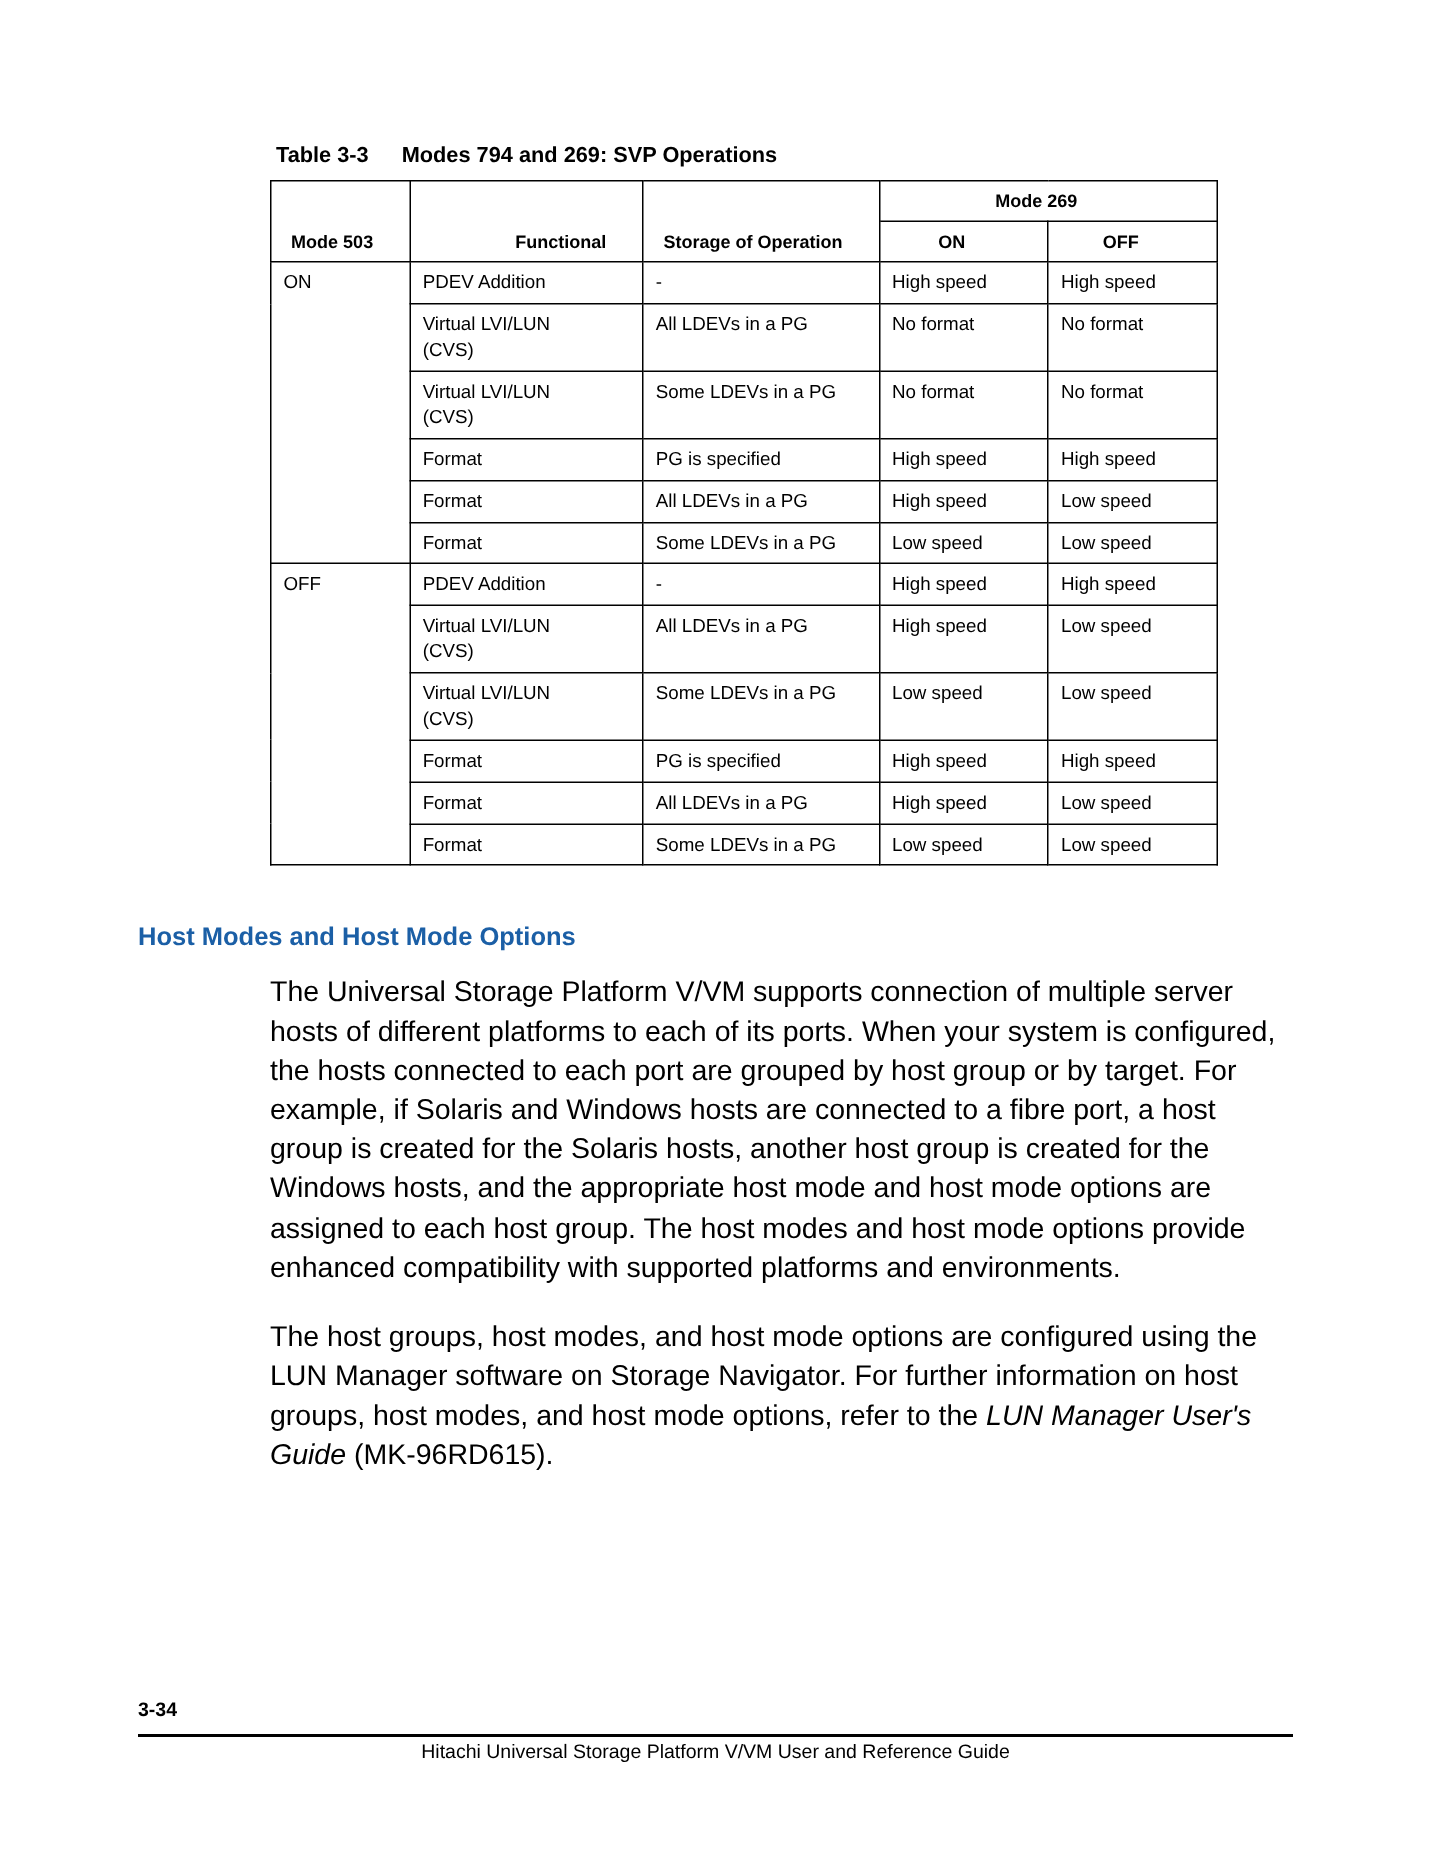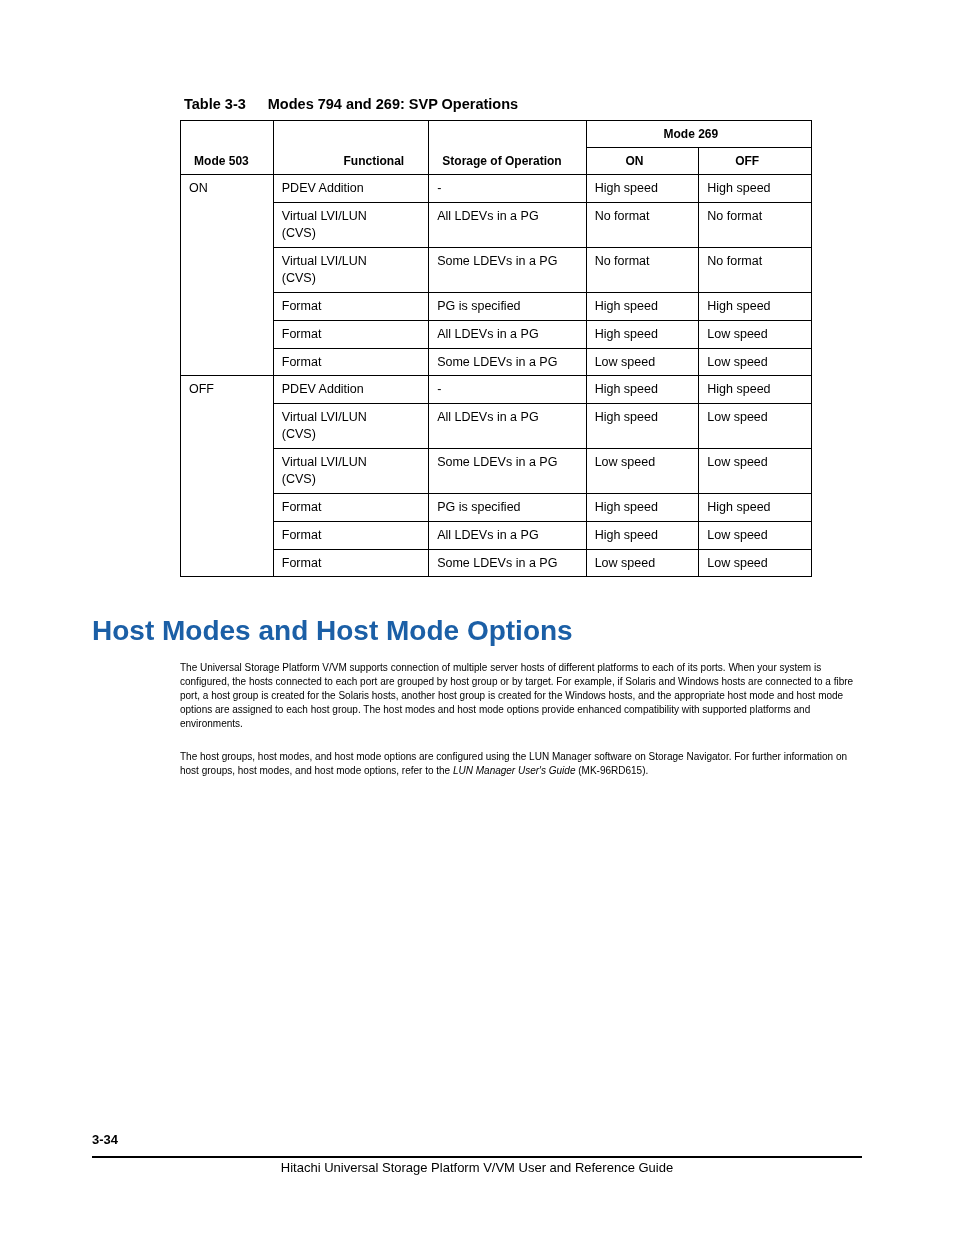--- a/index.html
+++ b/index.html
@@ -48,26 +48,26 @@
     vertical-align: bottom;
     text-align: right;
   }
   .col-mode503 { width: 78px; }
   .col-op { width: 162px; }
   .col-target { width: 168px; }
   .col-on { width: 108px; }
   .col-off { width: 108px; }
   h2.section {
     color: #1b5fa6;
-    font-size: 28px;
+    font-size: 17px;
     font-weight: bold;
     margin: 0 0 14px 0;
   }
   p.body {
-    font-size: 10px;
+    font-size: 19px;
     line-height: 1.38;
     margin: 0 0 20px 88px;
   }
   .italic { font-style: italic; }
   .footer {
     position: absolute;
     left: 92px;
     right: 92px;
     bottom: 60px;
     font-size: 13px;

